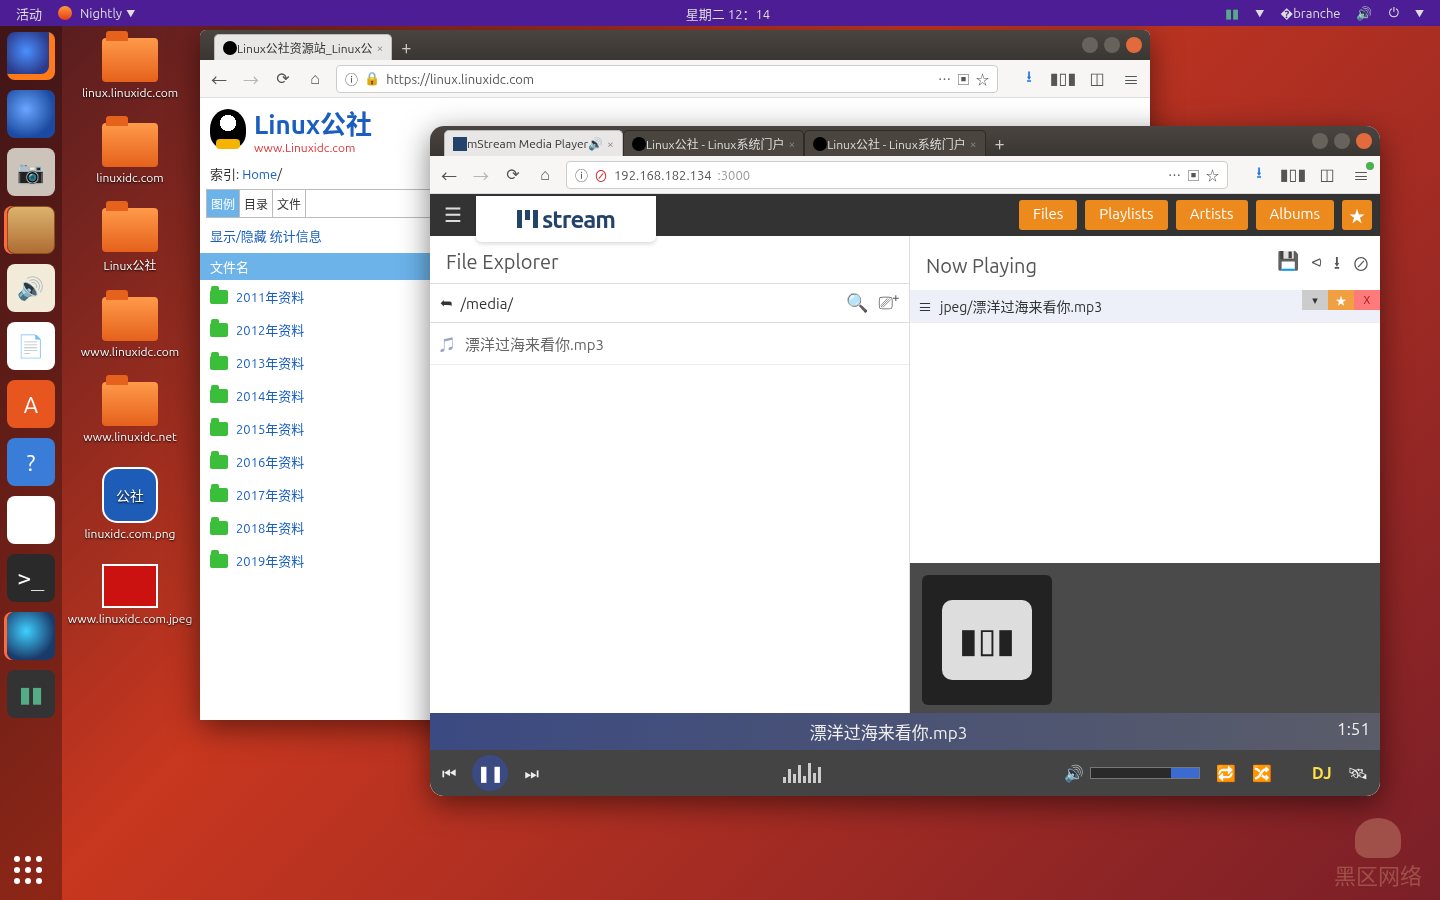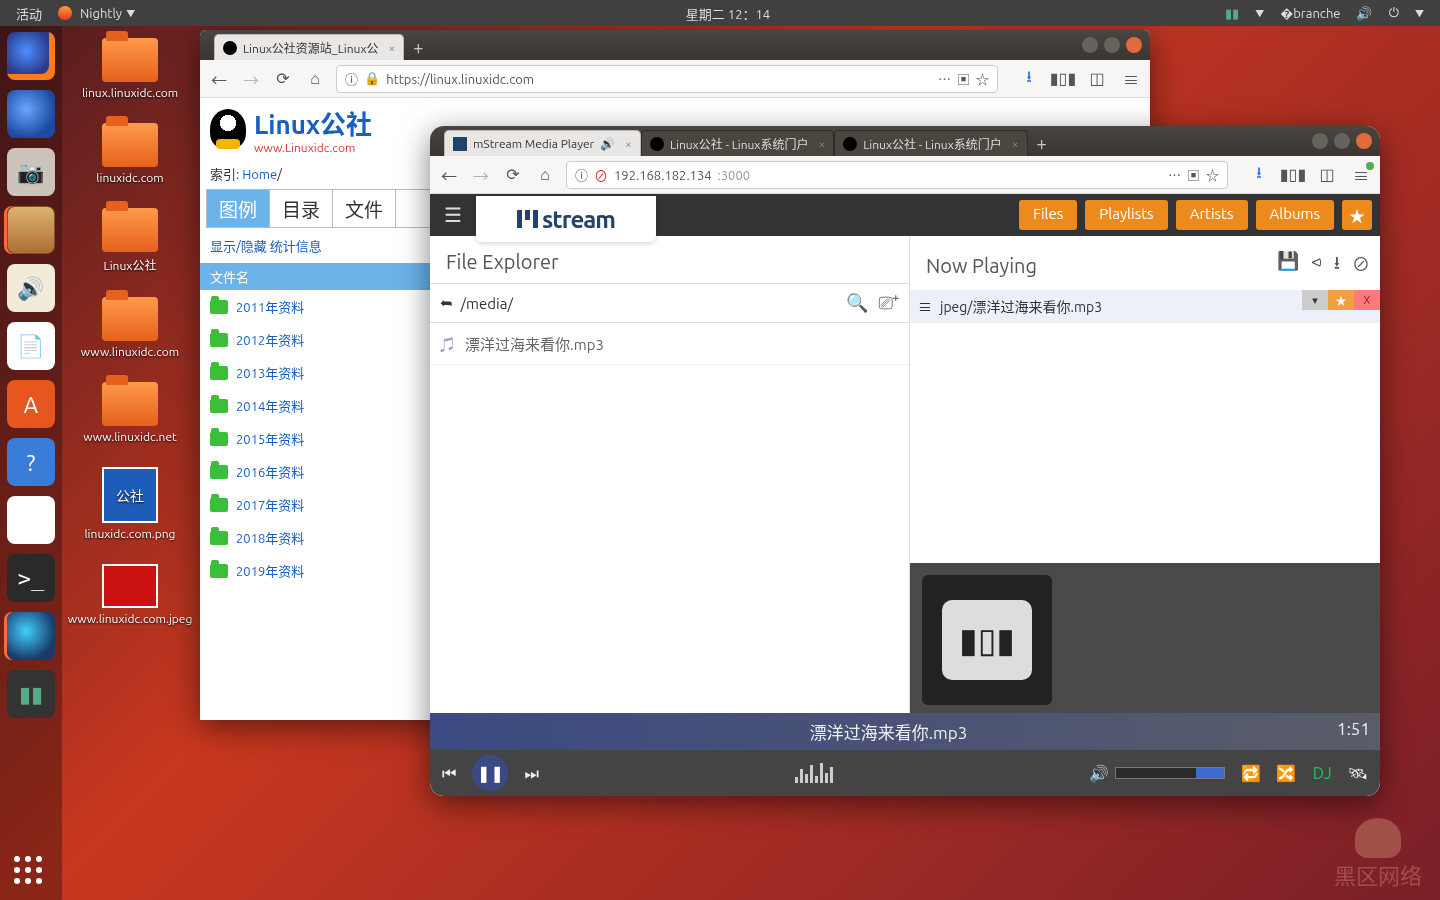--- a/index.html
+++ b/index.html
@@ -1,19 +1,19 @@
 <!DOCTYPE html>
 <html><head>
 <meta charset="utf-8">
 <style>
   * { box-sizing: border-box; margin: 0; padding: 0; font-family: Ubuntu, "Noto Sans CJK SC", sans-serif; }
   body { width: 1440px; height: 900px; overflow: hidden; background: linear-gradient(135deg, #4e1b1f 0%, #c8371f 40%, #7a1f28 100%); position: relative; }
 
   
-  .topbar { position:absolute; top:0; left:0; right:0; height:26px; background:#404040; color:#ddd; display:flex; align-items:center; font-size:13px; padding:0 8px; z-index:10; }
+  .topbar { position:absolute; top:0; left:0; right:0; height:26px; background:#4c1d95; color:#ddd; display:flex; align-items:center; font-size:13px; padding:0 8px; z-index:10; }
   .topbar .spacer { flex:1; }
   .topbar .item { margin:0 8px; display:inline-flex; align-items:center; gap:4px; }
   .topbar .clock { position:absolute; left:50%; transform:translateX(-50%); }
   .topbar .ff { width:14px; height:14px; background:linear-gradient(#ff9a3c,#e63b1a); border-radius:50%; display:inline-block; margin-right:4px;}
   .tri { font-size:9px; }
 
   
   .launcher { position:absolute; top:26px; left:0; width:62px; bottom:0; background:rgba(30,10,10,0.35); display:flex; flex-direction:column; align-items:center; padding-top:6px; gap:10px; z-index:5; }
   .launcher .icon { width:48px; height:48px; border-radius:8px; display:flex; align-items:center; justify-content:center; font-size:22px; color:#fff; }
   .ffx { background:radial-gradient(circle at 40% 40%, #4a90ff 0%, #2b3a8a 60%); box-shadow:inset -6px -6px 0 #ff7a1a; }
@@ -32,48 +32,48 @@
   .apps .dots { width:34px; height:34px; display:grid; grid-template-columns:repeat(3,6px); grid-template-rows:repeat(3,6px); gap:5px; }
   .apps .dots span { width:6px; height:6px; background:#fff; border-radius:50%; }
   .launcher .icon.active { box-shadow: -3px 0 0 #ff6a3c; }
 
   
   .desktop-icons { position:absolute; top:38px; left:80px; display:flex; flex-direction:column; gap:24px; z-index:1;}
   .dicon { width:100px; display:flex; flex-direction:column; align-items:center; text-align:center; color:#fff; font-size:12px; text-shadow:0 1px 2px #000; gap:4px;}
   .folder { width:56px; height:44px; background:linear-gradient(#ff9a4a,#e5611c); border-radius:4px; position:relative;}
   .folder::before { content:""; position:absolute; top:-7px; left:4px; width:22px; height:10px; background:#e5611c; border-radius:3px 3px 0 0;}
   .imgthumb { width:56px; height:44px; background:#c11; border:2px solid #fff; }
-  .pngthumb { width:56px; height:56px; background:#1e5db7; color:#fff; display:flex; align-items:center; justify-content:center; font-size:14px; border-radius:0; border:2px solid #fff;}
+  .pngthumb { width:56px; height:56px; background:#1e5db7; color:#fff; display:flex; align-items:center; justify-content:center; font-size:14px; border-radius:15px; border:2px solid #fff;}
 
   
   .window { position:absolute; background:#f5f5f5; border-radius:6px 6px 0 0; box-shadow:0 8px 30px rgba(0,0,0,0.5); overflow:hidden; }
   .titlebar { height:30px; background:linear-gradient(#4a4541,#3a3632); display:flex; align-items:center; padding:0 8px; gap:6px; }
   .wbtn { width:16px; height:16px; border-radius:50%; background:#67625c; display:inline-block;}
   .wbtn.close { background:#e36a3c; }
   .tabstrip { flex:1; display:flex; align-items:flex-end; height:30px; padding-left:6px; gap:0;}
-  .tab { height:26px; background:#e9e7e5; border-radius:5px 5px 0 0; display:flex; align-items:center; padding:0 8px; gap:6px; font-size:12px; color:#333; max-width:210px; border:1px solid #bbb; border-bottom:none; white-space:nowrap; overflow:hidden;}
+  .tab { height:26px; background:#e9e7e5; border-radius:5px 5px 0 0; display:flex; align-items:center; padding:0 8px; gap:0; font-size:12px; color:#333; max-width:210px; border:1px solid #bbb; border-bottom:none; white-space:nowrap; overflow:hidden;}
   .tab.bg { background:#4a453f; color:#ddd; border-color:#2f2b27;}
   .tab .x { color:#888; margin-left:4px; }
   .newtab { width:28px; height:26px; color:#cfc9c2; display:flex; align-items:center; justify-content:center; font-size:18px;}
   .toolbar { height:38px; background:#f7f6f5; border-bottom:1px solid #ddd; display:flex; align-items:center; padding:0 8px; gap:10px;}
   .tbtn { width:22px; height:22px; color:#555; display:flex; align-items:center; justify-content:center; font-size:16px;}
   .urlbar { flex:1; height:28px; border:1px solid #ccc; border-radius:4px; background:#fff; display:flex; align-items:center; padding:0 8px; gap:6px; font-size:13px; color:#555;}
   .urlbar .pad { flex:1; }
   .urlbar .lock { color:#2a9a2a; }
   .urlbar .block { color:#c33; font-size:14px;}
   .rightset { display:flex; align-items:center; gap:12px; margin-left:10px;}
   .dl { color:#1a73e8; }
 
   
   .linuxidc { position:absolute; top:68px; left:0; right:0; bottom:0; background:#fff; display:flex; flex-direction:column; font-size:13px;}
   .lihead { display:flex; align-items:center; padding:6px 10px; gap:8px;}
   .tux { width:36px; height:40px; background:radial-gradient(circle at 50% 35%, #fff 0%, #fff 25%, #000 26%, #000 100%); border-radius:50% 50% 40% 40%; position:relative;}
   .tux::after{content:""; position:absolute; bottom:0; left:6px; right:6px; height:10px; background:#f4b400; border-radius:4px;}
   .litabs { display:flex; border:1px solid #bbb; margin:2px 6px 0 6px;}
-  .litab { padding:5px 12px; font-size:19px; color:#333; border-right:1px solid #bbb;}
+  .litab { padding:5px 4px; font-size:12px; color:#333; border-right:1px solid #bbb;}
   .litab.active { background:#6cb3ea; color:#fff;}
   .lnk { color:#1a5fbf; }
   .hdrrow { background:#6cb3ea; color:#fff; padding:4px 10px;}
   .folderlist .row { display:flex; align-items:center; gap:8px; padding:7px 10px; color:#1a5fbf;}
   .folderlist .fico { width:18px; height:14px; background:#3bbf3b; border-radius:2px; display:inline-block; position:relative;}
   .folderlist .fico::before{content:""; position:absolute; top:-4px; left:1px; width:8px; height:5px; background:#3bbf3b; border-radius:2px 2px 0 0;}
 
   
   .mswin { z-index:20;border-radius:14px; }
   .mscontent { position:absolute; top:68px; left:0; right:0; bottom:0; display:flex; flex-direction:column; background:#fff;}
@@ -106,21 +106,21 @@
   .nowplaying { background:linear-gradient(90deg,#3b4a82 0%, #5a5c68 100%); color:#eee; font-size:17px; padding:6px 10px; display:flex;}
   .nowplaying .t{flex:1; text-align:center; white-space:nowrap; overflow:hidden;}
   .controls { background:#444; height:46px; display:flex; align-items:center; padding:0 12px; gap:16px; color:#eee;}
   .play { width:36px; height:36px; border-radius:50%; background:#3b4a82; display:flex; align-items:center; justify-content:center; color:#fff; font-size:16px;}
   .ctrlspacer{flex:1; display:flex; justify-content:center;}
   .eq { display:flex; align-items:flex-end; gap:2px; height:20px;}
   .eq span{ width:3px; background:#ccc;}
   .vol { display:flex; align-items:center; gap:6px;}
   .volbar { width:110px; height:12px; background:#2a2a2a; position:relative; border:1px solid #777;}
   .volbar .fill{ position:absolute; right:0; top:0; bottom:0; width:28px; background:#3b6ad0;}
-  .dj { font-weight:normal; color:#22c55e;}
+  .dj { font-weight:bold; color:#fde047;margin-left:24px;}
 
   
   .wm { position:absolute; right:18px; bottom:10px; color:#b76; font-size:22px; opacity:.55; z-index:30; display:flex; flex-direction:column; align-items:center;}
   .wm .mush { width:46px; height:40px; background:#b76; border-radius:50% 50% 30% 30%;}
 </style>
 </head>
 <body>
 
 <div class="topbar">
   <span class="item">活动</span>

